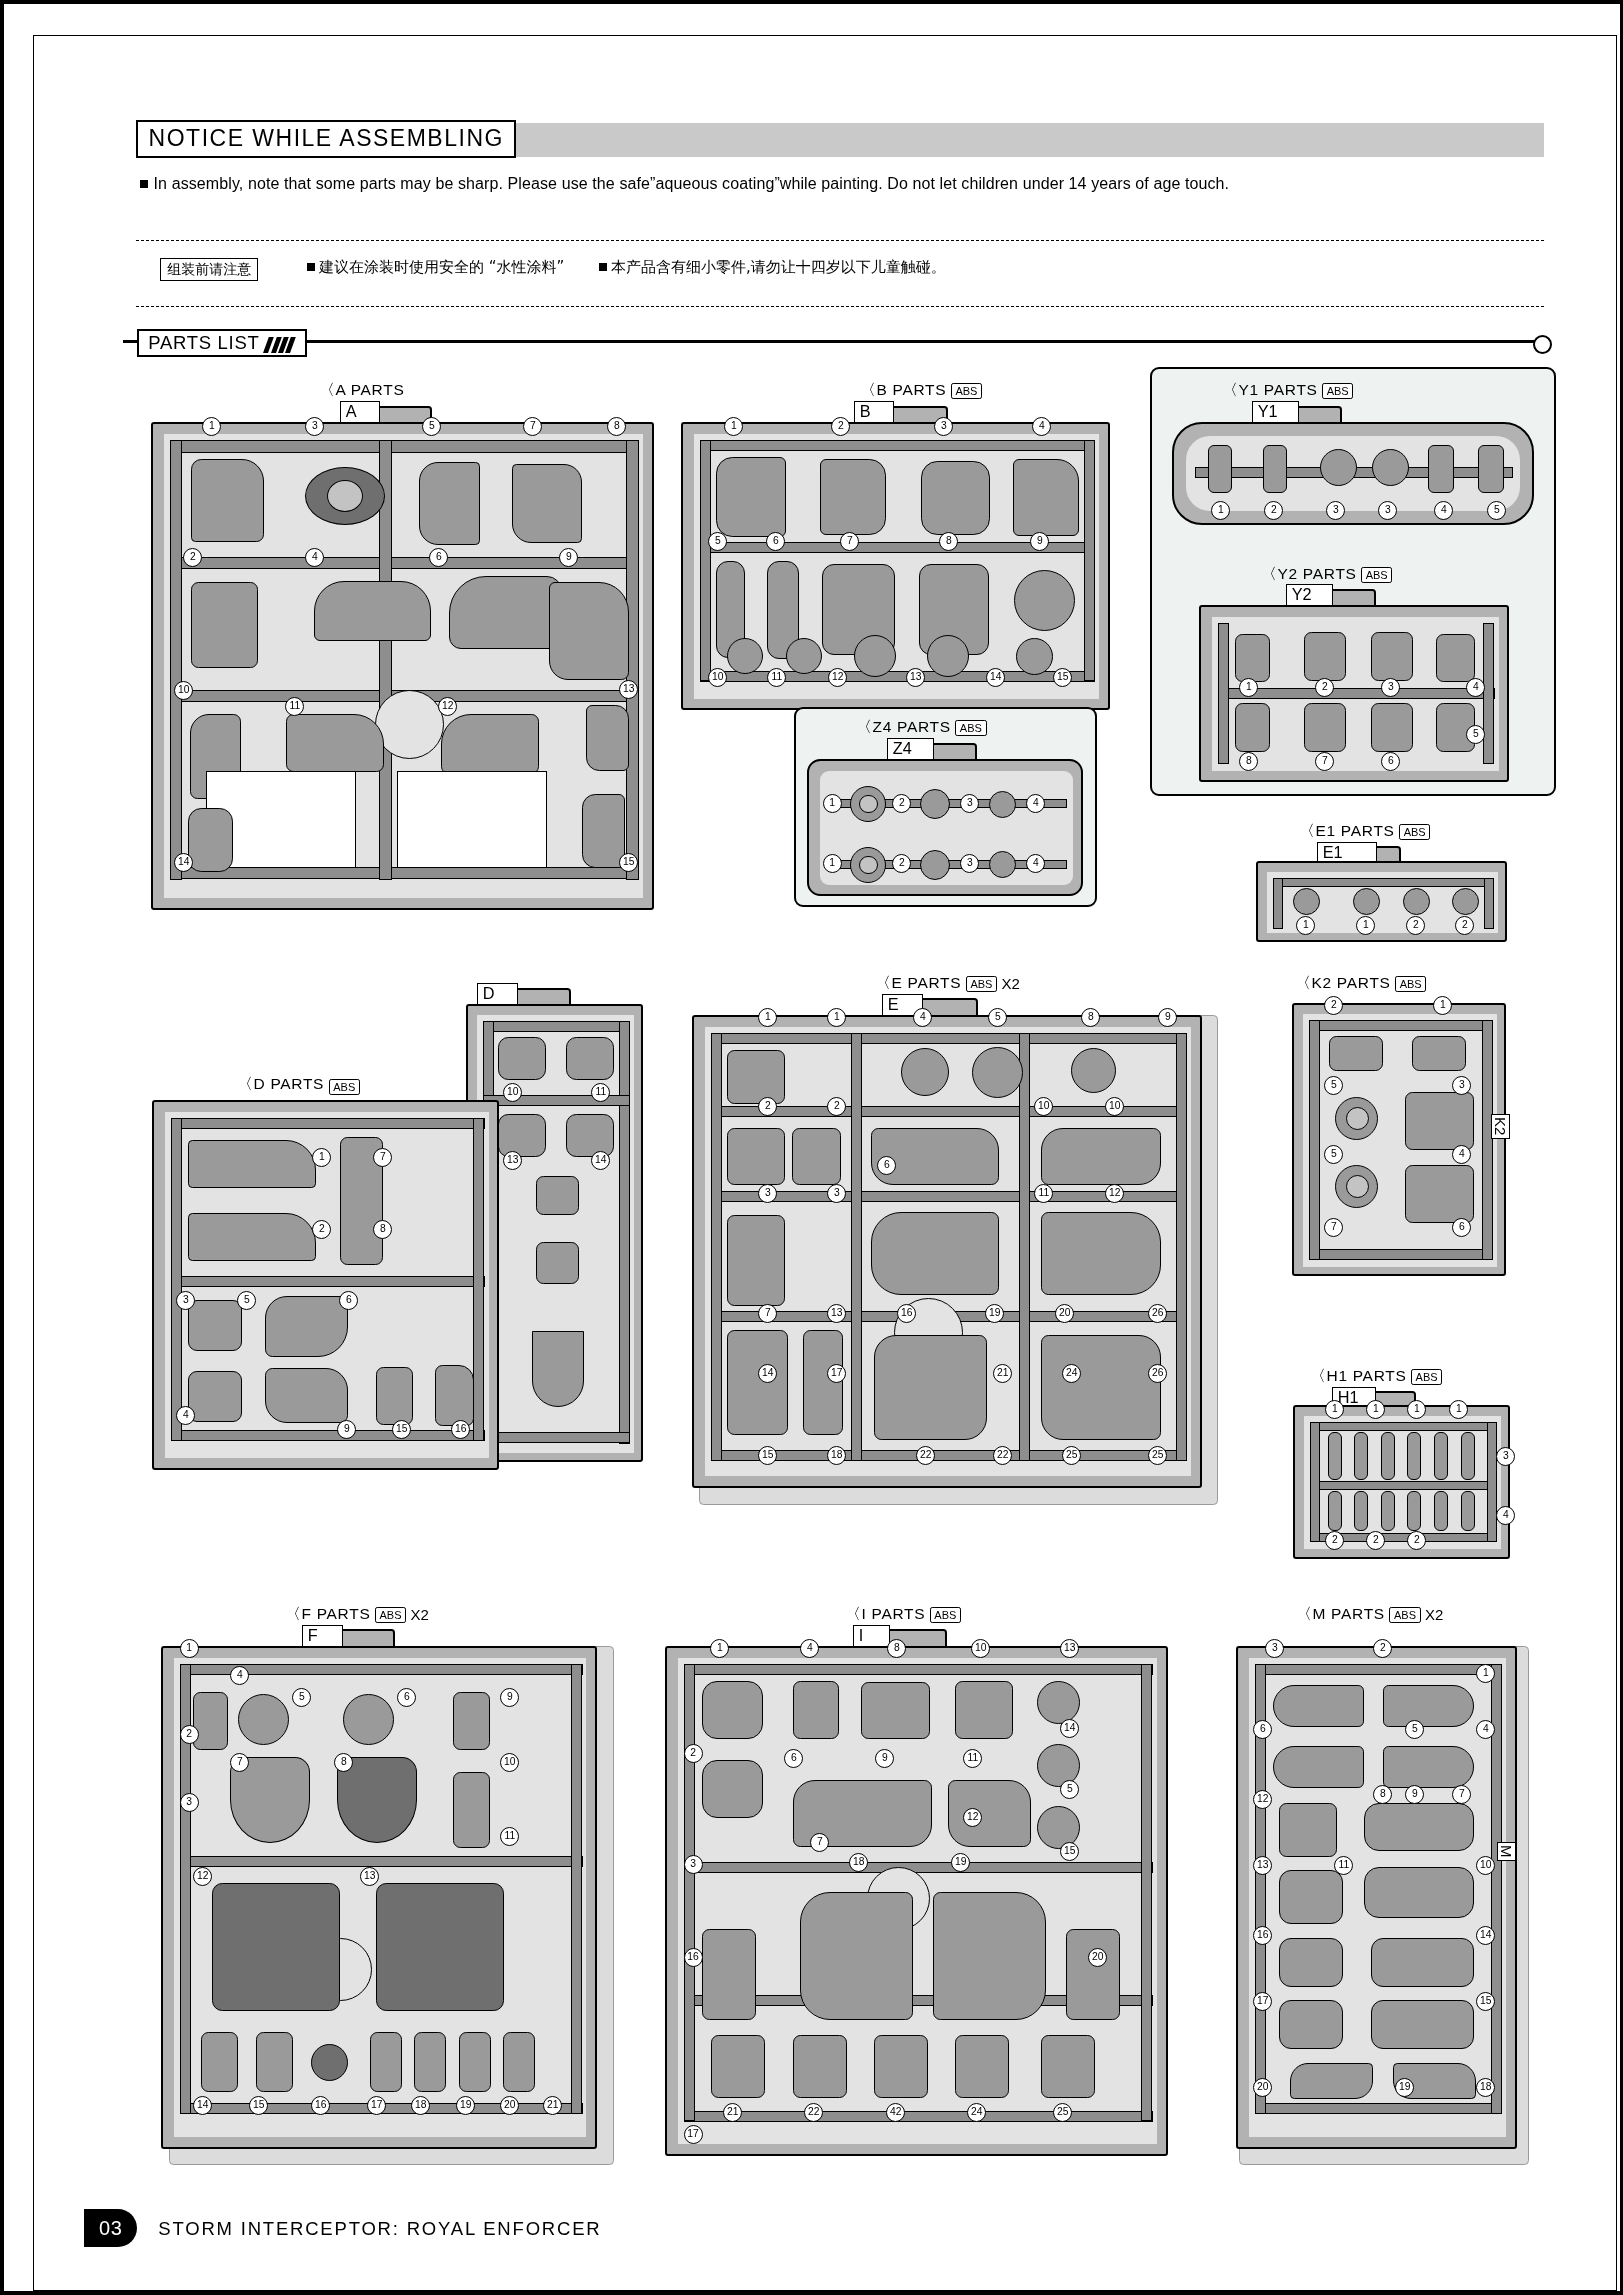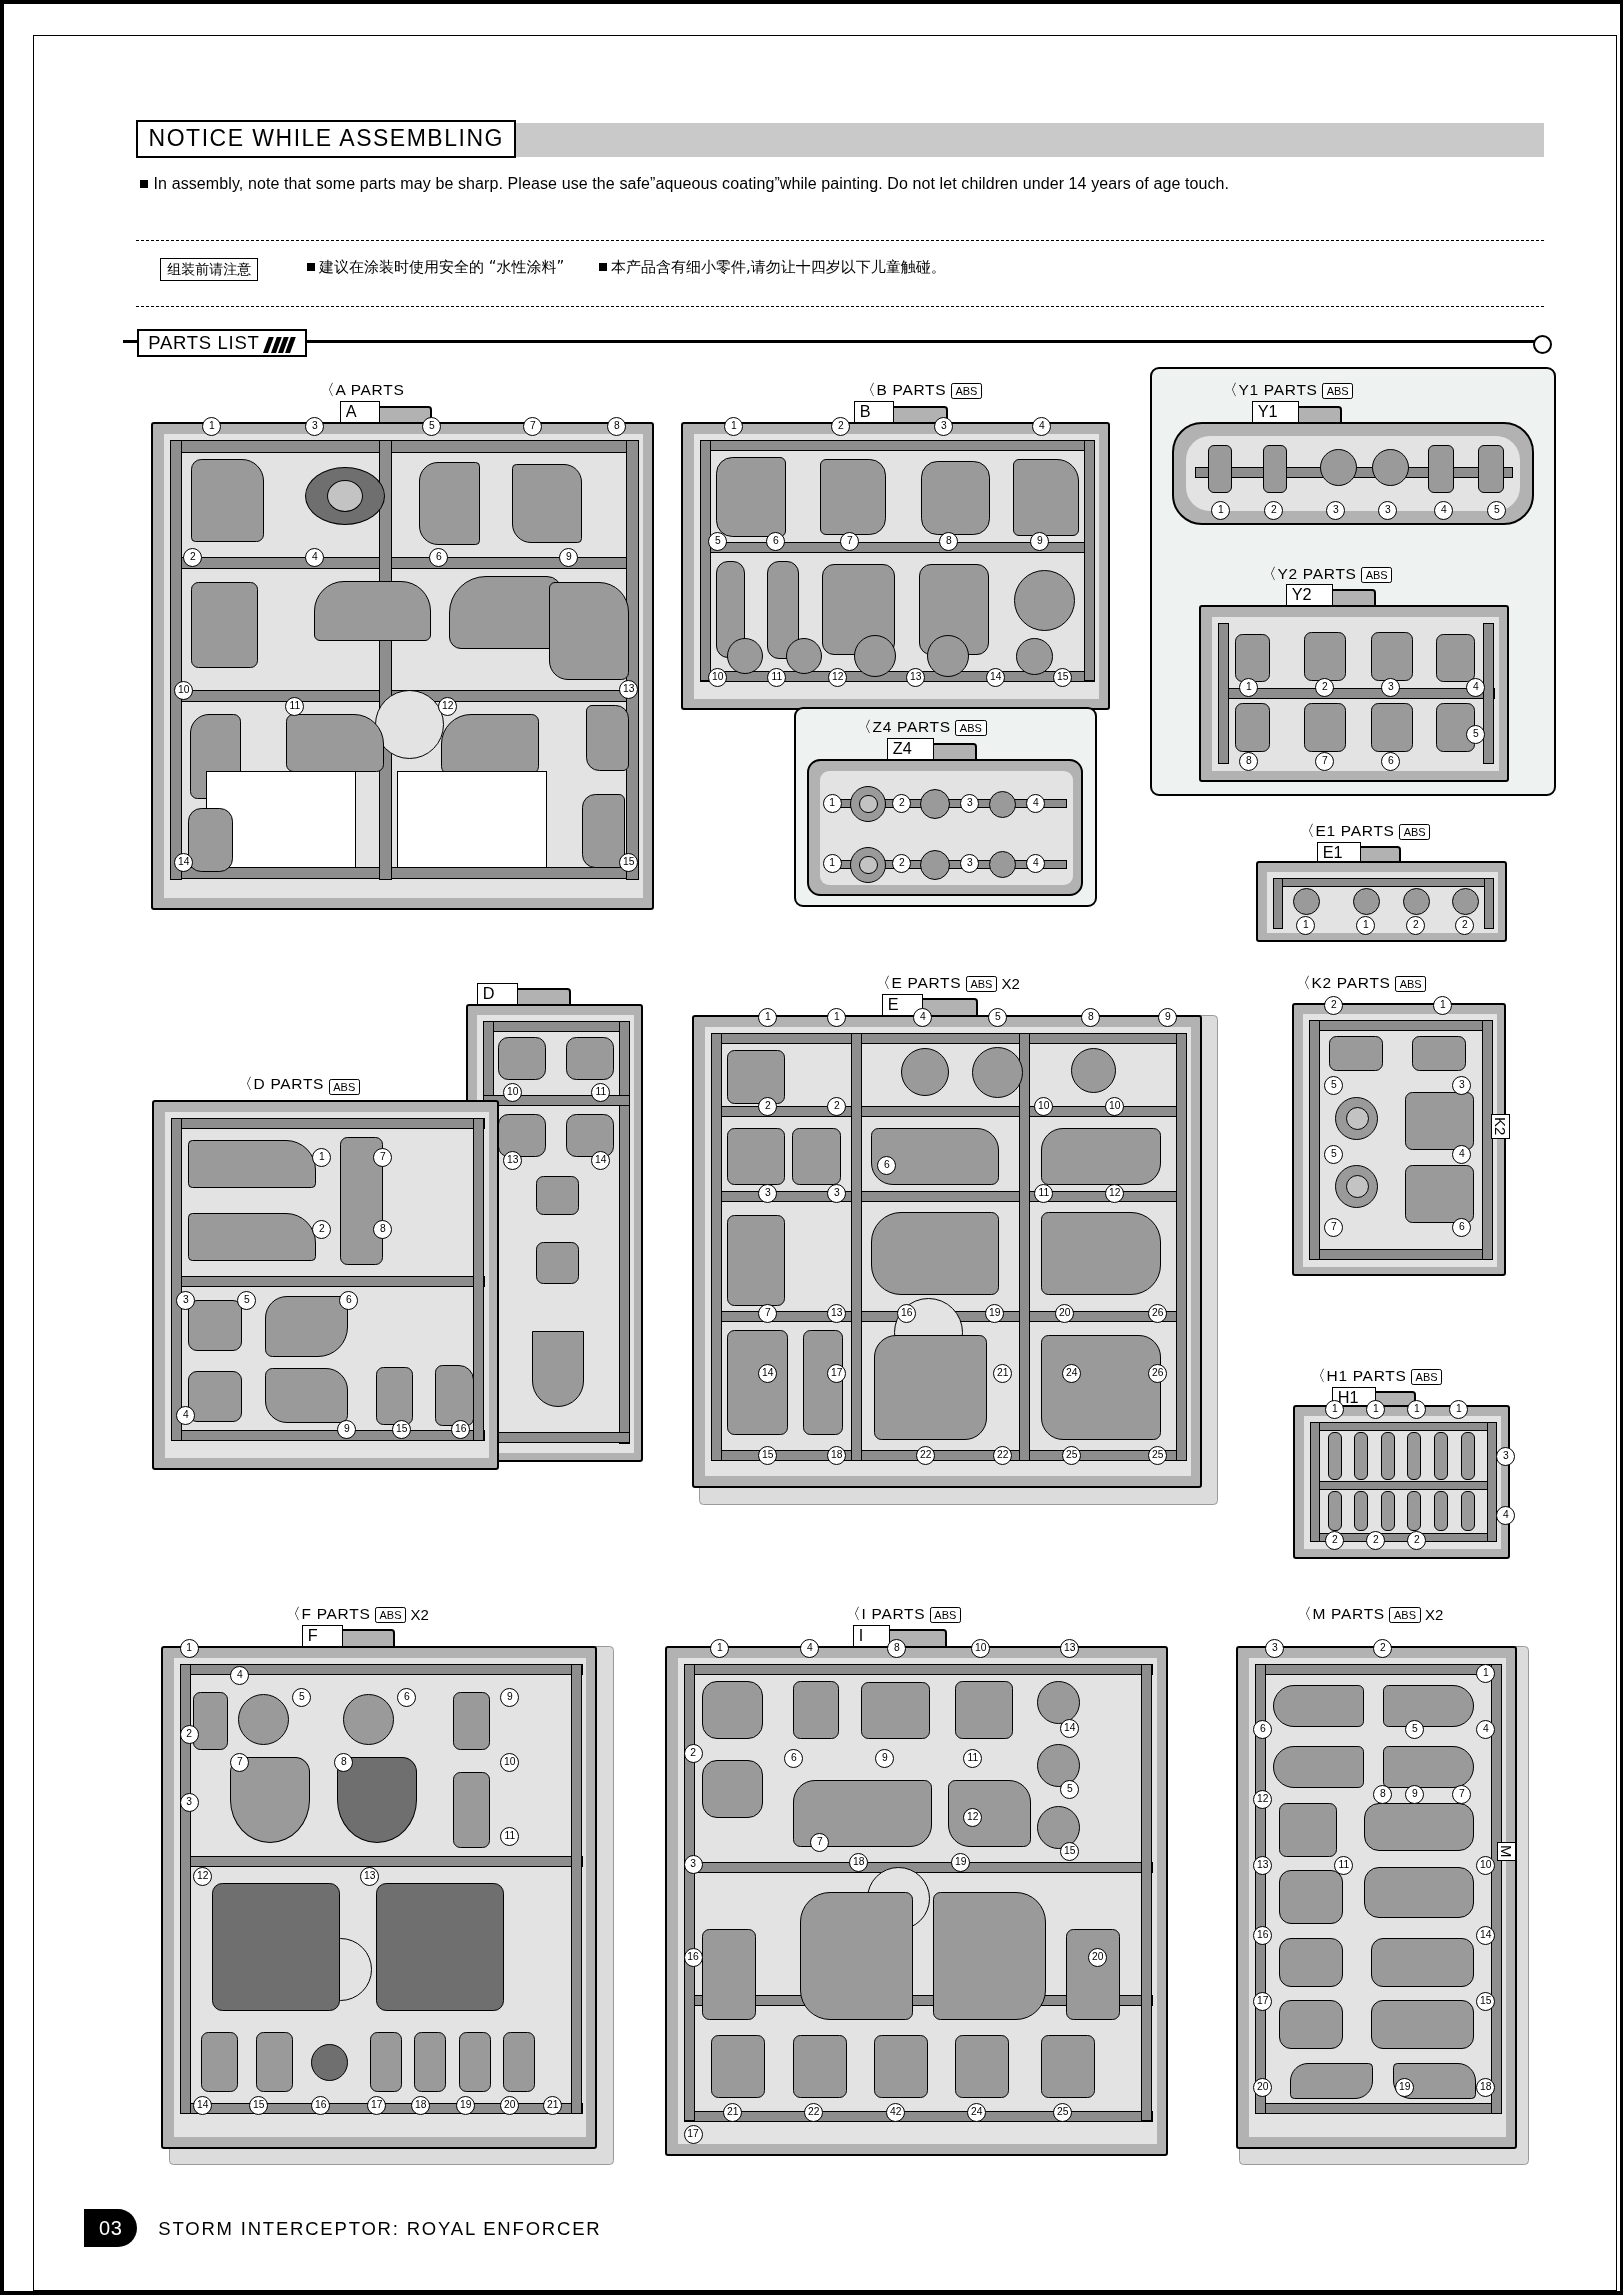--- a/index.html
+++ b/index.html
@@ -478,21 +478,21 @@
       <div class="num" style="left:83px; top:93px;">2</div>
       <div class="num" style="left:151px; top:93px;">3</div>
       <div class="num" style="left:217px; top:93px;">4</div>
     </div>
 
     <div class="sprue-label" style="left:1265px; top:785px;">
       <span>〈E1 PARTS</span>
       <span class="abs-tag">ABS</span>
     </div>
     <div class="letter-tab" style="left:1292px; top:810px; width:71px; height:15px;"></div>
-    <div class="letter-plate" style="left:1283px; top:806px; width:44px; height:21px;">E1</div>
+    <div class="letter-plate" style="left:1283px; top:806px; width:60px; height:21px;">E1</div>
     <div class="frame" style="left:1222px; top:825px; width:251px; height:81px;">
       <div class="frame-inner" style="left:9px; top:9px; width:231px; height:61px;"></div>
       <div class="bar" style="left:15px; top:15px; width:219px; height:7.4px;"></div>
       <div class="bar" style="left:15px; top:15px; width:7.4px; height:49px;"></div>
       <div class="bar" style="left:226px; top:15px; width:7.4px; height:49px;"></div>
       <div class="part round" style="left:35px; top:25px; width:25px; height:25px;"></div>
       <div class="part round" style="left:95px; top:25px; width:25px; height:25px;"></div>
       <div class="part round" style="left:145px; top:25px; width:25px; height:25px;"></div>
       <div class="part round" style="left:194px; top:25px; width:25px; height:25px;"></div>
       <div class="num" style="left:38px; top:53px;">1</div>

